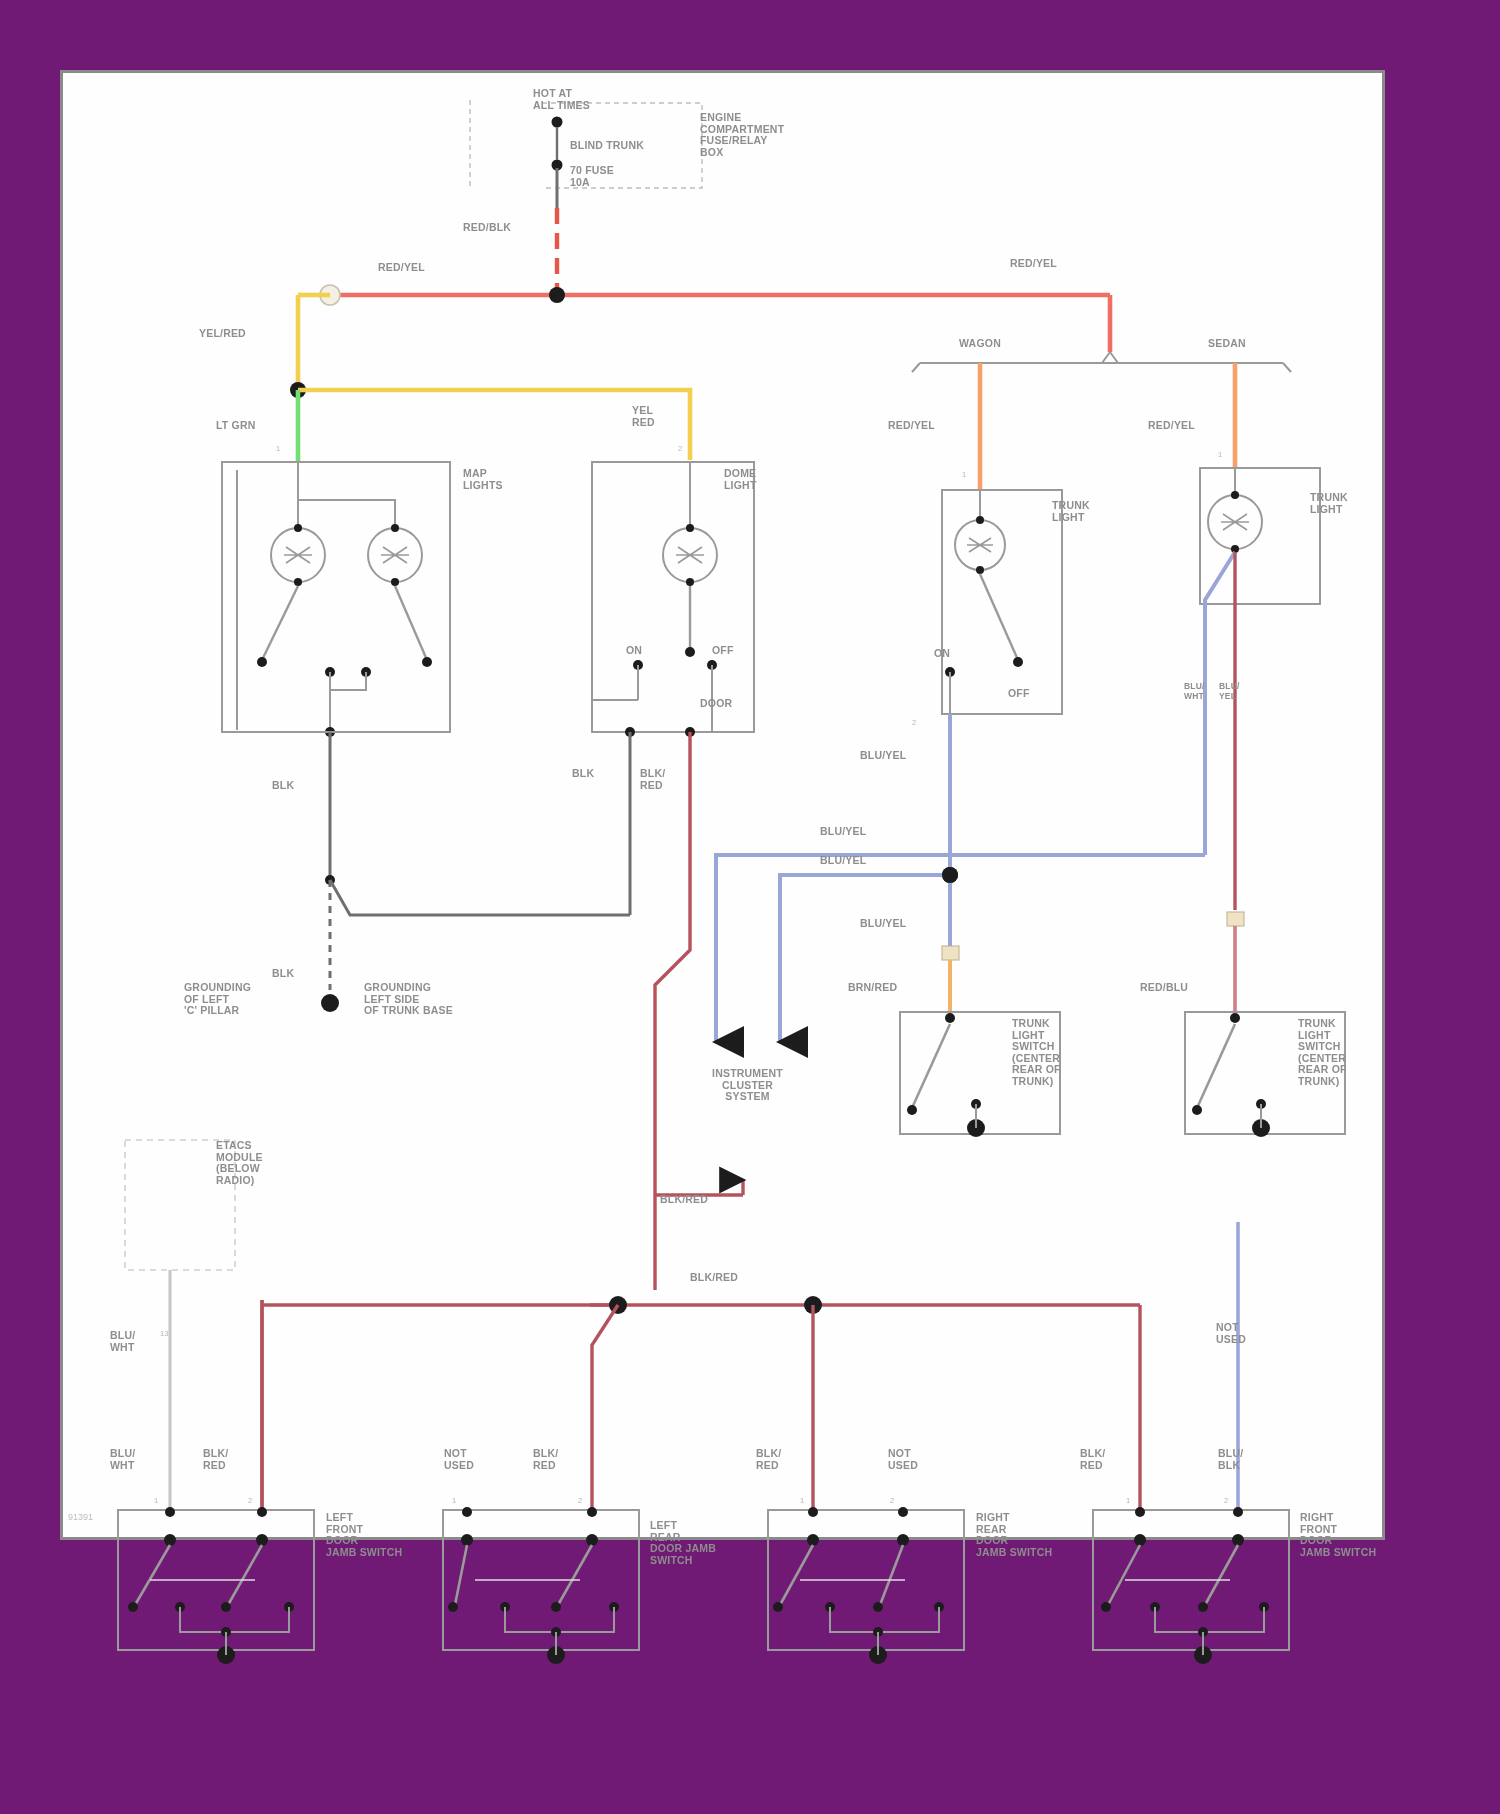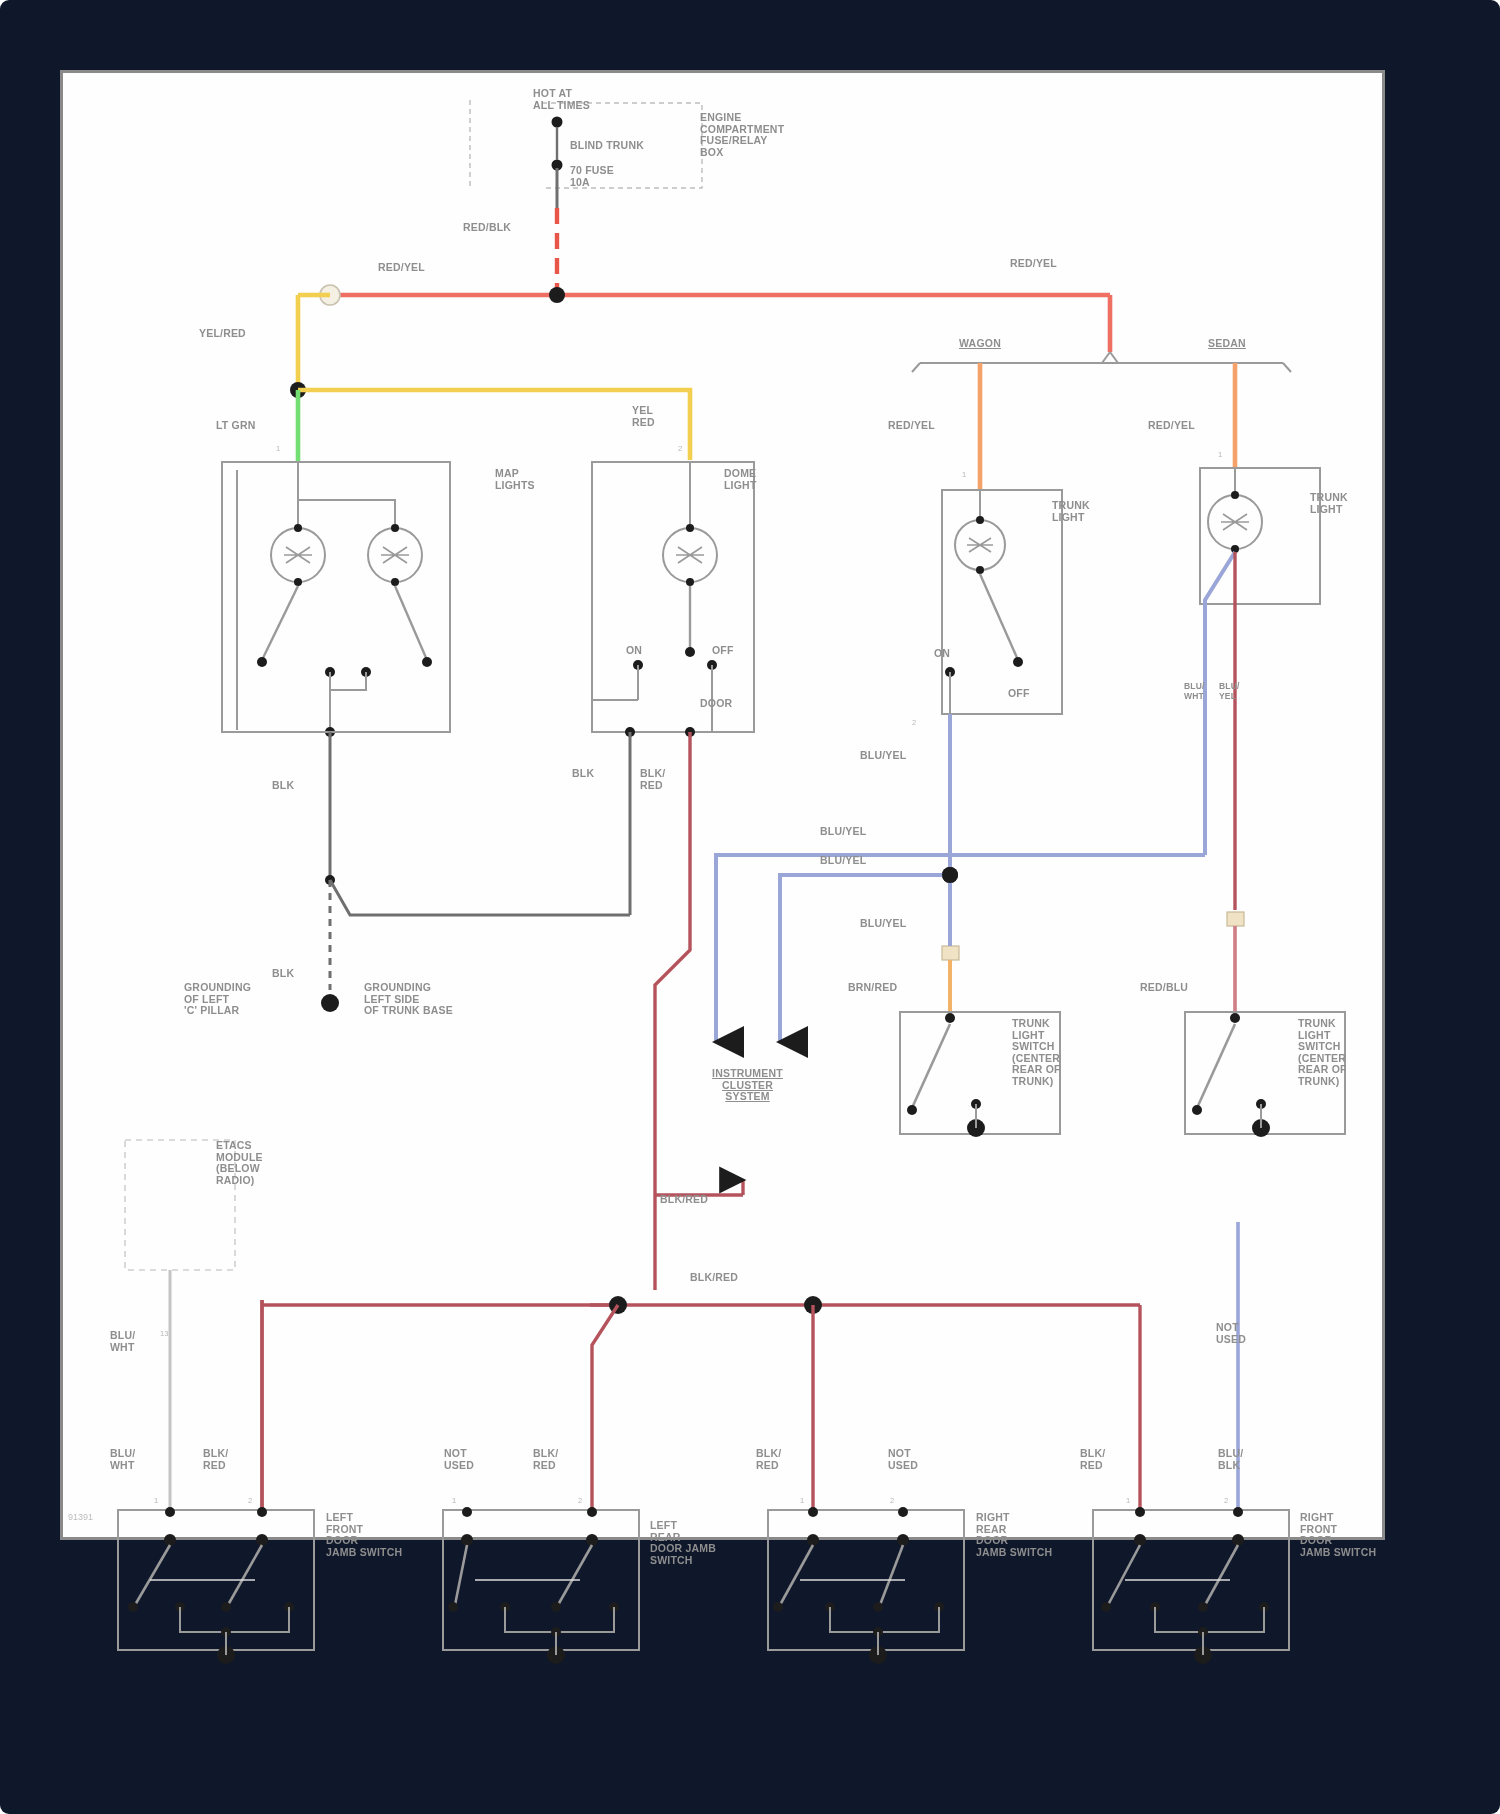--- a/index.html
+++ b/index.html
@@ -5,23 +5,22 @@
   * { box-sizing: border-box; }
   html, body {
     margin: 0; padding: 0;
     width: 1500px; height: 1814px;
     background: #ffffff;
     font-family: "Liberation Sans", sans-serif;
   }
   #stage {
     position: relative;
     width: 1500px; height: 1814px;
-    background: #0f172a;
+    background: #701a75;
     overflow: hidden;
-    border-radius: 9px;
   }
   #border-frame {
     position: absolute;
     left: 60px; top: 70px;
     width: 1325px; height: 1470px;
     border: 3px solid #8a8a8a;
     background: #fefefe;
   }
   svg#wiring {
     position: absolute;
@@ -33,21 +32,21 @@
     position: absolute;
     font-size: 10.5px;
     color: #8e8e8e;
     letter-spacing: 0.2px;
     line-height: 11.5px;
     white-space: pre-line;
     filter: blur(0.35px);
     font-weight: 600;
   }
   .lbl.tiny { font-size: 8.5px; line-height: 9.5px; }
-  .lbl.c { text-align: center; text-decoration: underline; }
+  .lbl.c { text-align: center; }
   .pinnum {
     position: absolute;
     font-size: 7.5px;
     color: #b5b5b5;
     filter: blur(0.3px);
   }
   .corner-id {
     position: absolute;
     left: 68px; top: 1512px;
     font-size: 9px;
@@ -337,21 +336,21 @@
   <div class="lbl" style="left:216px; top:420px;">LT GRN</div>
   <div class="lbl" style="left:632px; top:405px;">YEL
 RED</div>
 
   <div class="lbl c" style="left:940px; top:338px; width:80px;">WAGON</div>
   <div class="lbl c" style="left:1187px; top:338px; width:80px;">SEDAN</div>
 
   <div class="lbl" style="left:888px; top:420px;">RED/YEL</div>
   <div class="lbl" style="left:1148px; top:420px;">RED/YEL</div>
 
-  <div class="lbl" style="left:463px; top:468px;margin-left:32px;">MAP
+  <div class="lbl" style="left:463px; top:468px;">MAP
 LIGHTS</div>
   <div class="lbl" style="left:724px; top:468px;">DOME
 LIGHT</div>
   <div class="lbl" style="left:1052px; top:500px;">TRUNK
 LIGHT</div>
   <div class="lbl" style="left:1310px; top:492px;">TRUNK
 LIGHT</div>
 
   <div class="lbl" style="left:626px; top:645px;">ON</div>
   <div class="lbl" style="left:712px; top:645px;">OFF</div>

